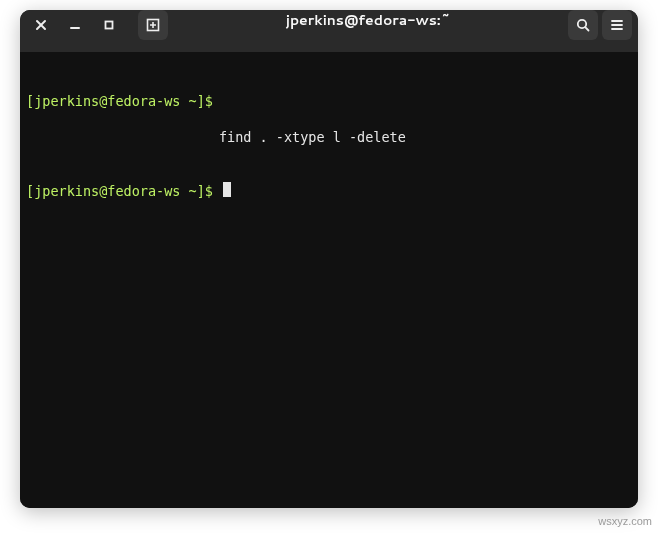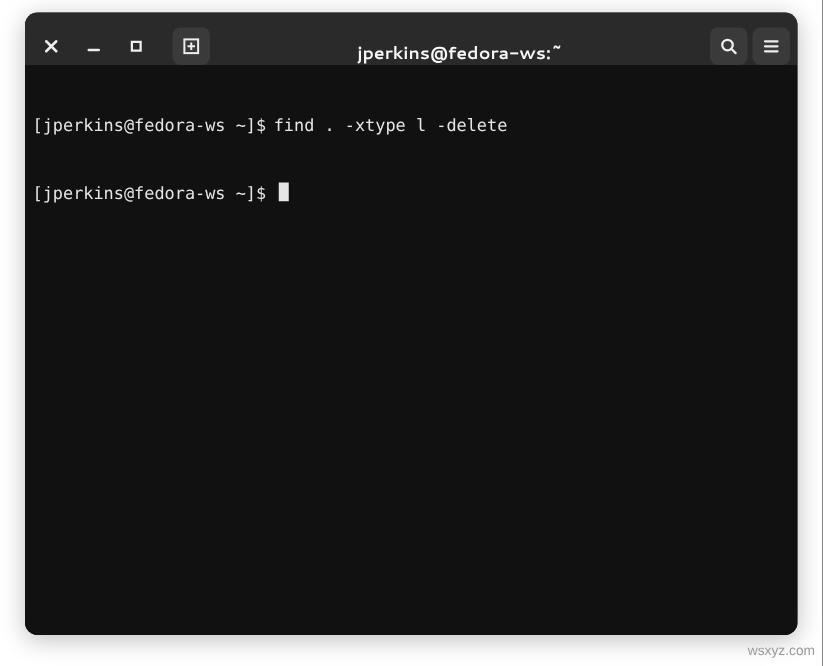--- a/index.html
+++ b/index.html
@@ -20,21 +20,21 @@
       border-radius: 10px;
       box-shadow: 0 4px 20px rgba(0,0,0,0.25);
       overflow: hidden;
       display: flex;
       flex-direction: column;
     }
     .titlebar {
       height: 42px;
       background: #2a2a2a;
       display: flex;
-      align-items: flex-end;
+      align-items: flex-start;
       padding: 0 6px;
       gap: 4px;
       color: #ffffff;
       font-family: -apple-system, "Cantarell", sans-serif;
       font-size: 14px;
       font-weight: 600;
     }
     .tb-btn {
       width: 30px;
       height: 30px;
@@ -58,22 +58,22 @@
       flex: 1;
       background: #111111;
       padding: 4px 6px;
       color: #e6e6e6;
       font-size: 13.5px;
       line-height: 18px;
       white-space: pre;
       overflow: hidden;
     }
     .line { display: flex; }
-    .prompt { color: #e5e5e5; }
-    .cmd { padding-left: 6px; }
+    .prompt { color: #bef264; }
+    .cmd { padding-left: 6px; margin-top: 36px; }
     .cursor {
       display: inline-block;
       width: 8px;
       height: 15px;
       background: #e6e6e6;
       margin-left: 4px;
       vertical-align: -2px;
     }
     .watermark {
       position: absolute;

